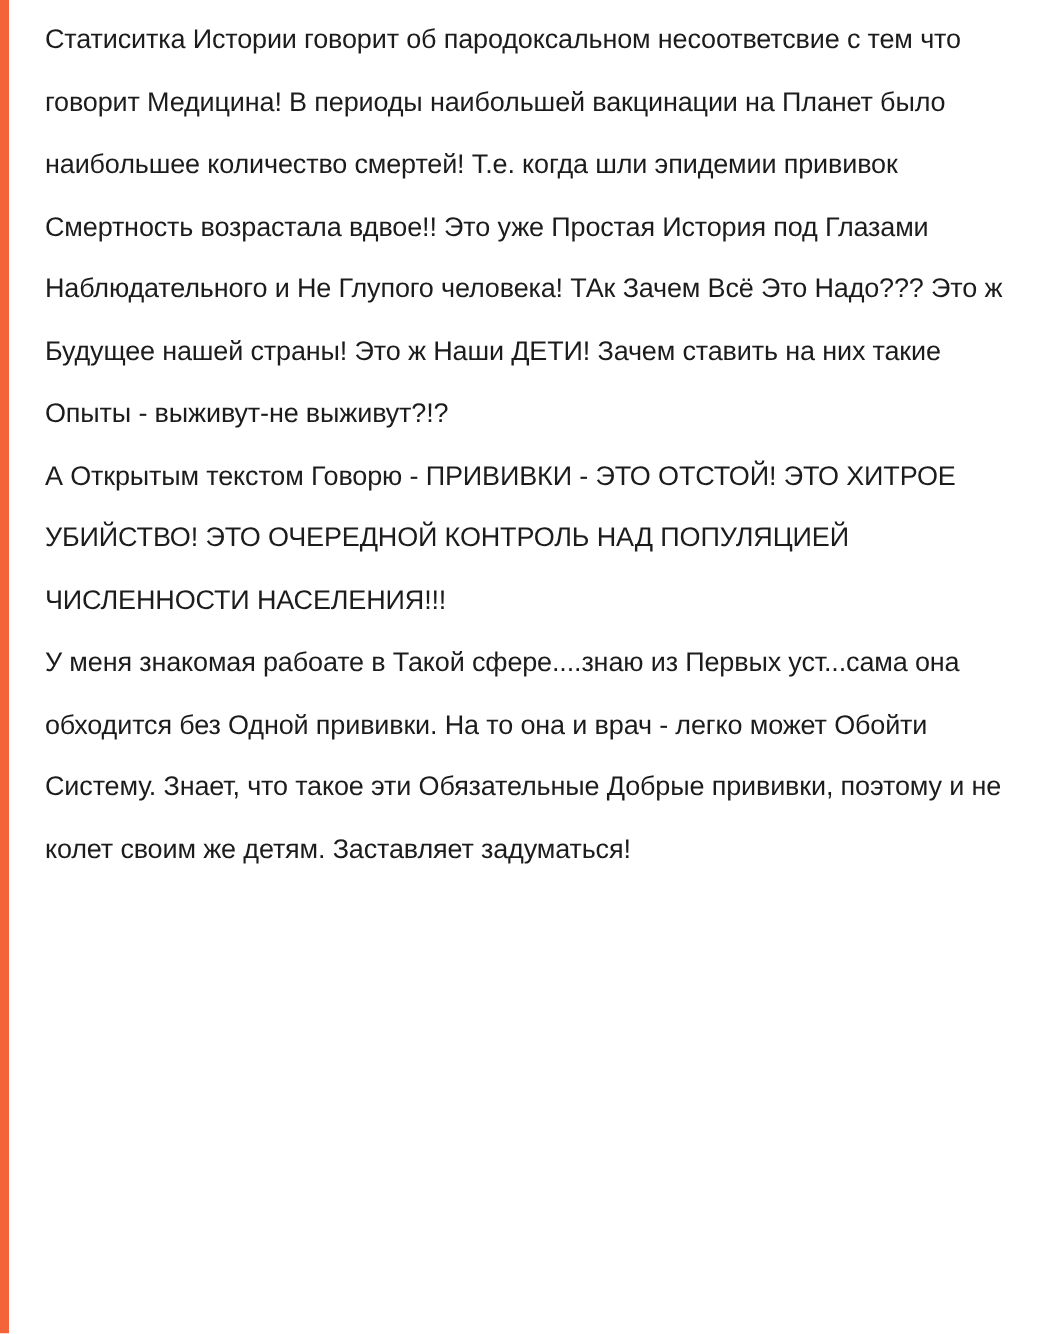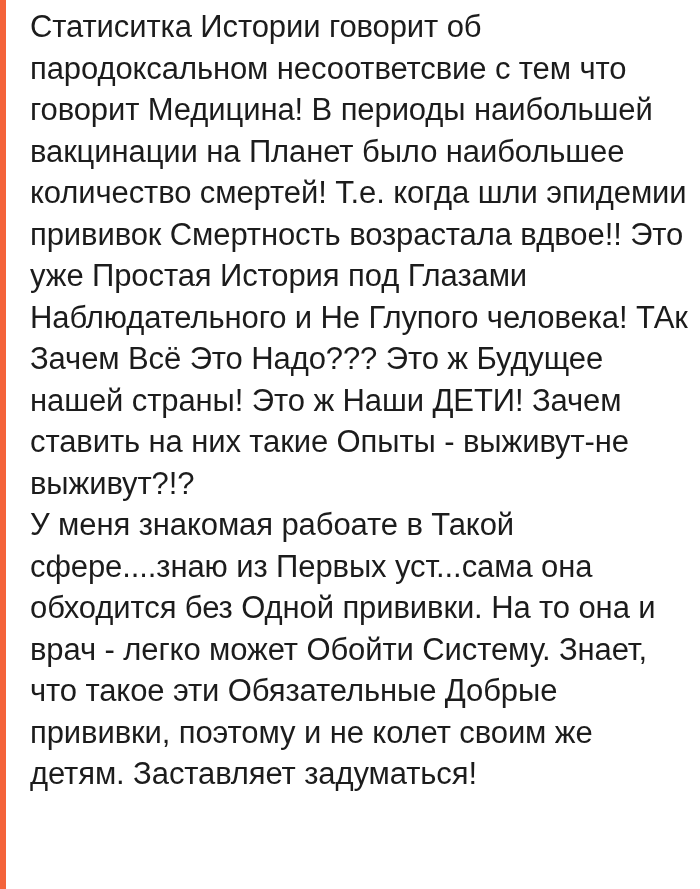--- a/index.html
+++ b/index.html
@@ -34,21 +34,21 @@
     min-width: 24px;
   }
   .quote-body {
     flex: 1 1 auto;
     padding-top: 6px;
     padding-right: 12px;
     box-sizing: border-box;
   }
   .para {
     color: #1c1c1c;
-    font-size: 31px;
+    font-size: 18px;
     line-height: 41.5px;
     letter-spacing: -0.1px;
     margin: 0;
     word-wrap: break-word;
     white-space: pre-wrap;
   }
   .para + .para {
     margin-top: 0px;
   }
   .right-edge {
@@ -61,16 +61,17 @@
   }
 </style>
 </head>
 <body>
 
 <div class="screenshot">
   <div class="accent-bar"></div>
   <div class="gap"></div>
   <div class="quote-body">
     <p class="para">Статиситка Истории говорит об пародоксальном несоответсвие с тем что говорит Медицина! В периоды наибольшей вакцинации на Планет было наибольшее количество смертей! Т.е. когда шли эпидемии прививок Смертность возрастала вдвое!! Это уже Простая История под Глазами Наблюдательного и Не Глупого человека! ТАк Зачем Всё Это Надо??? Это ж Будущее нашей страны! Это ж Наши ДЕТИ! Зачем ставить на них такие Опыты - выживут-не выживут?!?</p>
+    <p class="para">А Открытым текстом Говорю - ПРИВИВКИ - ЭТО ОТСТОЙ! ЭТО ХИТРОЕ УБИЙСТВО! ЭТО ОЧЕРЕДНОЙ КОНТРОЛЬ НАД ПОПУЛЯЦИЕЙ ЧИСЛЕННОСТИ НАСЕЛЕНИЯ!!!</p>
     <p class="para">У меня знакомая рабоате в Такой сфере....знаю из Первых уст...сама она обходится без Одной прививки. На то она и врач - легко может Обойти Систему. Знает, что такое эти Обязательные Добрые прививки, поэтому и не колет своим же детям. Заставляет задуматься!</p>
   </div>
   <div class="right-edge"></div>
 </div>
 
 </body></html>

